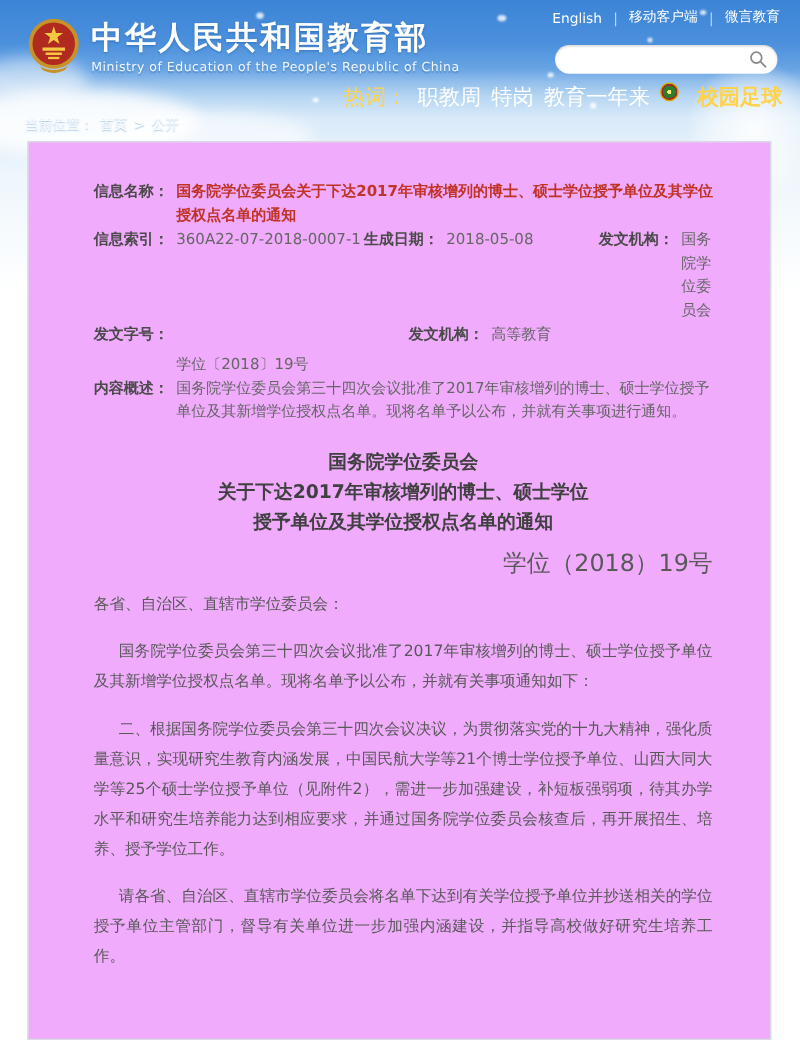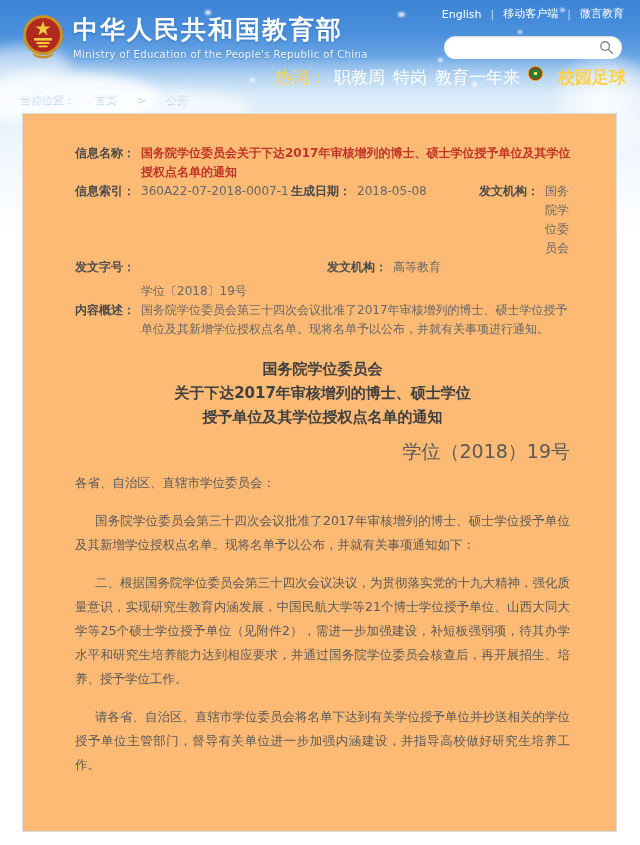--- a/index.html
+++ b/index.html
@@ -71,27 +71,27 @@
   .football-circle {
     width:15px; height:15px; border-radius:50%; flex:none;
     background:radial-gradient(circle,#ffe27a 0 18%,#2e7d2a 19% 55%,#9c2a1e 56% 100%);
     border:1px solid #d9a800;
   }
   .football a { color:#ffd24a; font-weight:bold; }
 
   .breadcrumb {
     position:absolute; left:20px; top:92px; font-size:11px;
     color:rgba(255,255,255,.95); text-shadow:0 1px 1px rgba(90,150,205,.6);
-    display:flex; gap:20px; align-items:center;
+    display:flex; gap:5px; align-items:center;
   }
   .breadcrumb a { color:rgba(255,255,255,.95); text-decoration:none; cursor:pointer; }
 
   .panel {
     position:absolute; left:22px; top:113px; width:595px; height:719px;
-    background:#fdba74; border:1px solid #d9dde1; overflow:hidden;
+    background:#f0abfc; border:1px solid #d9dde1; overflow:hidden;
   }
 
   .info { margin:30px 42px 0 52px; font-size:12px; color:#666; }
   .info-row { display:flex; line-height:19px; }
   .info-label { font-weight:bold; color:#4a4a4a; white-space:nowrap; flex:none; margin-right:6px; }
   .info-name { color:#c03428; font-weight:bold; }
   .w-index { width:150px; flex:none; }
   .w-date  { width:122px; flex:none; }
   .w-docno { width:186px; flex:none;margin-top:24px; }
   .info-summary { flex:1; line-height:19px; }

